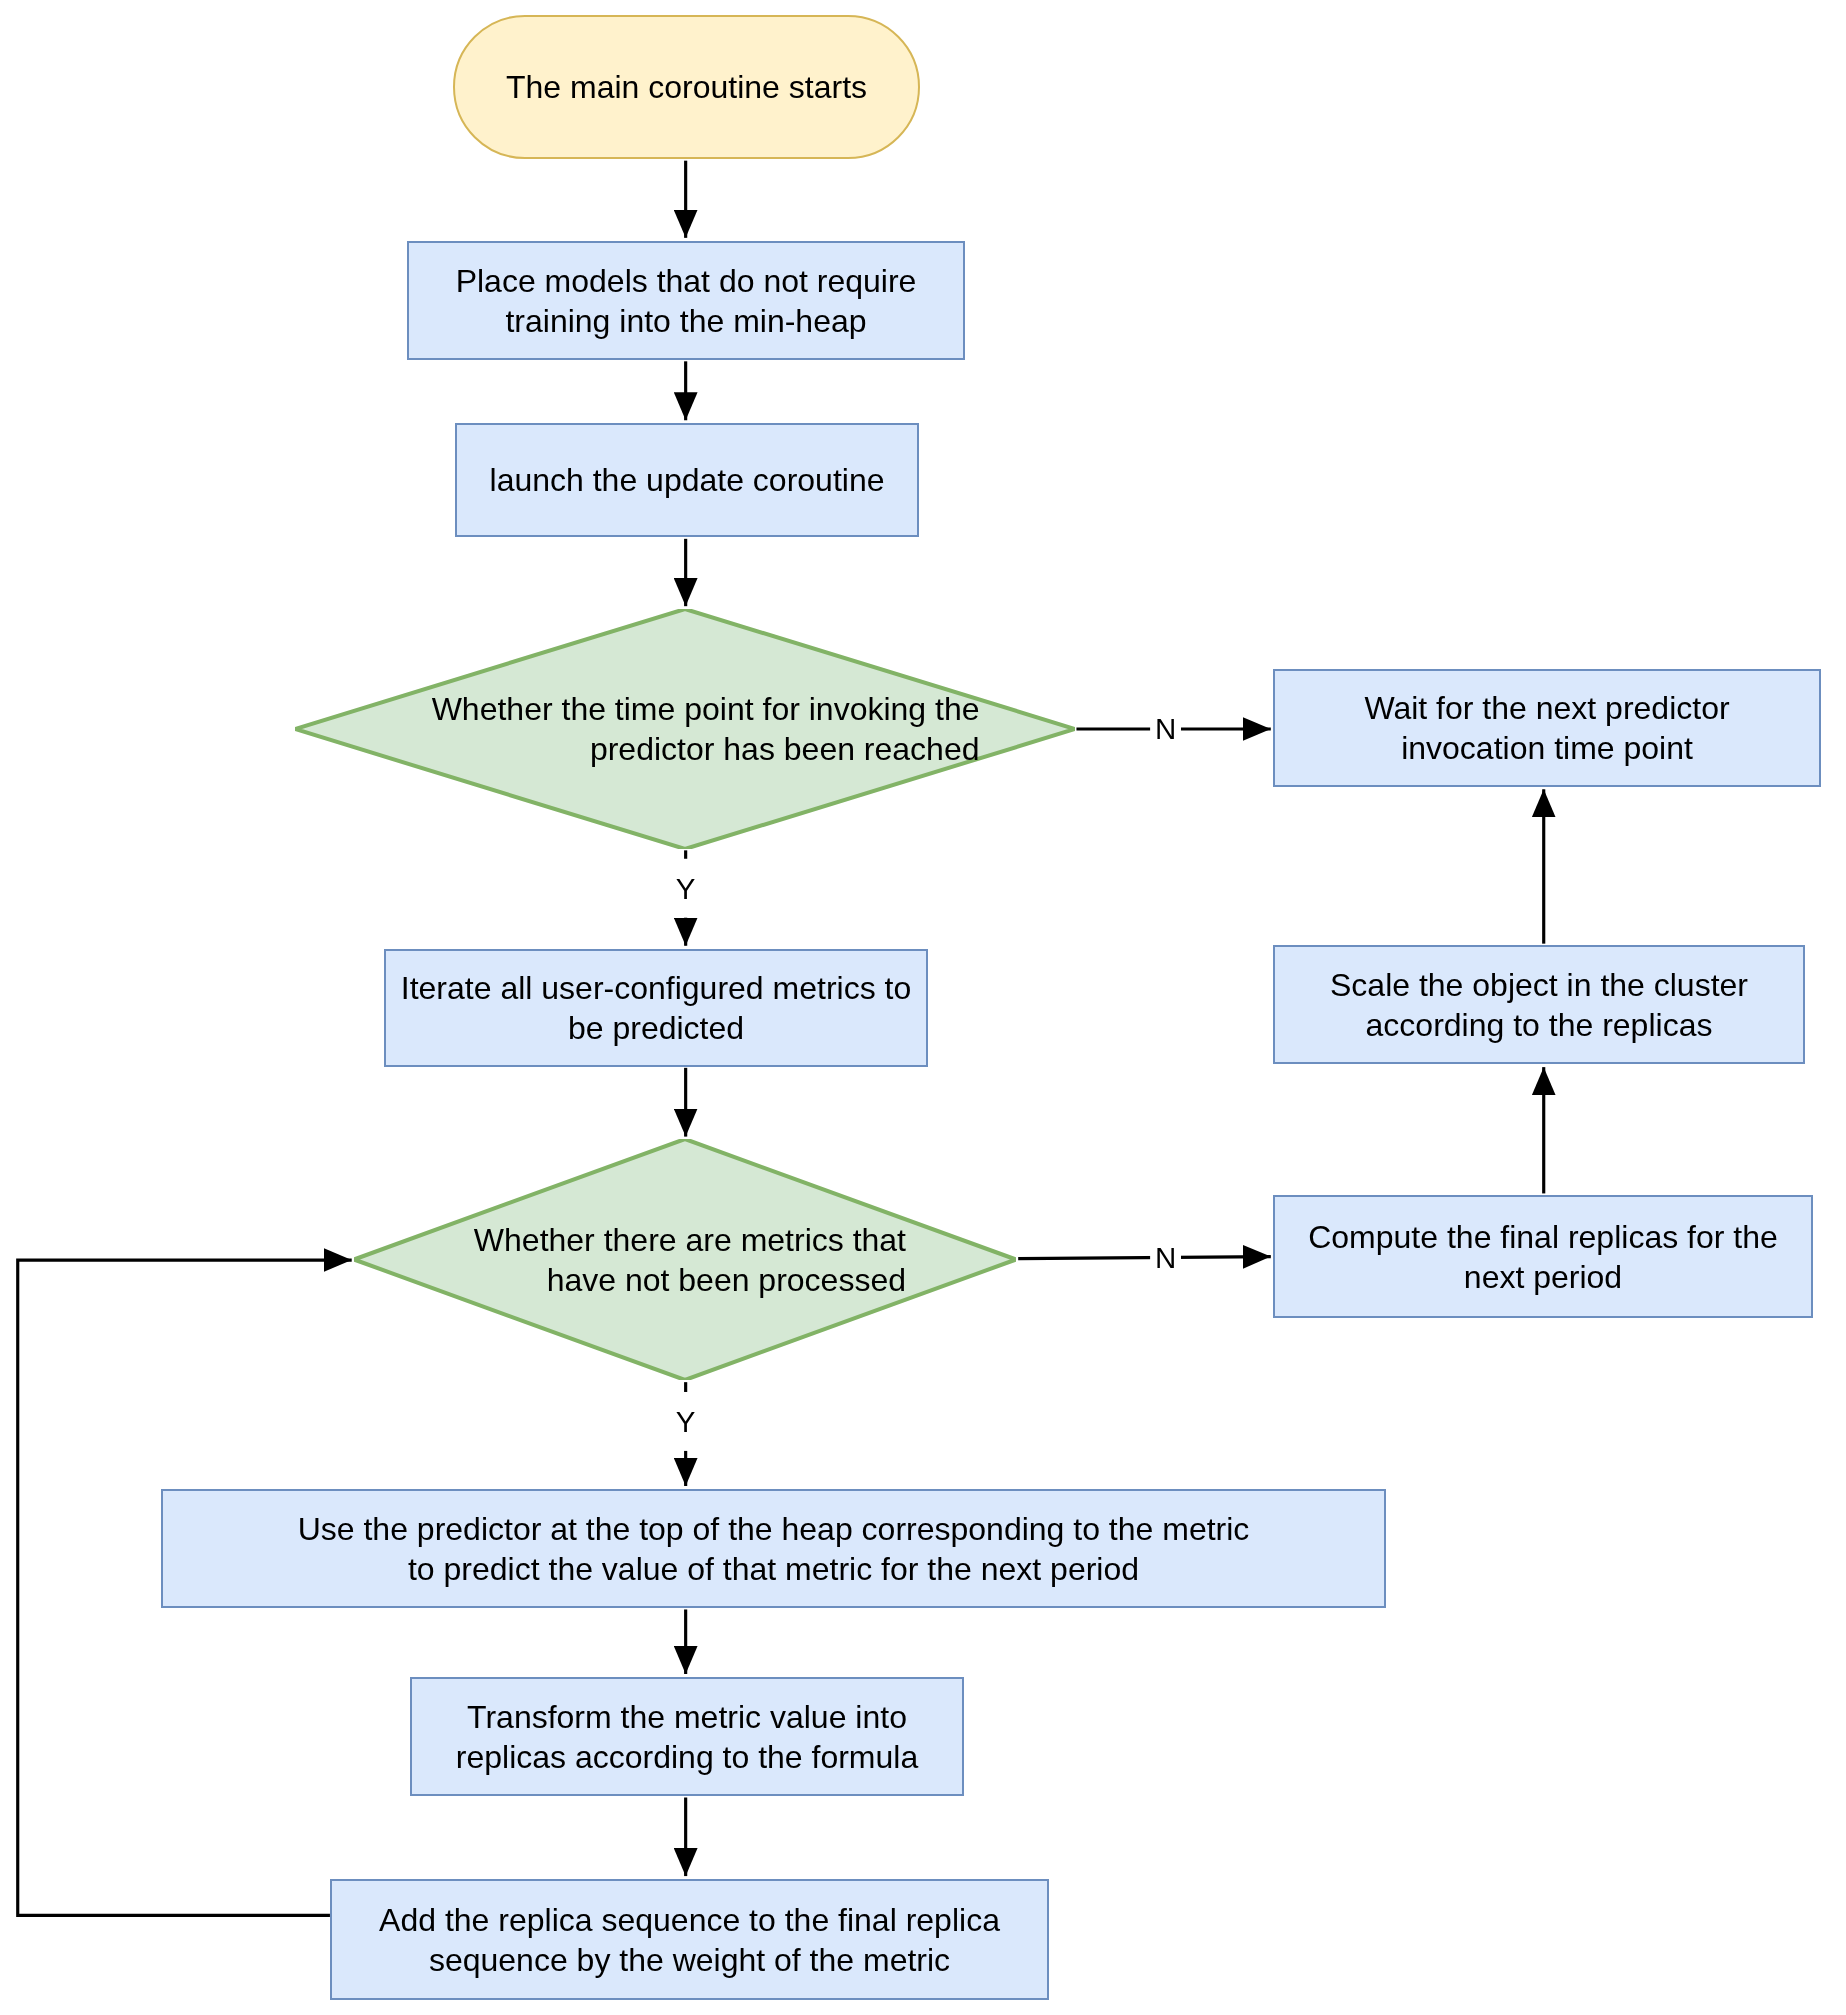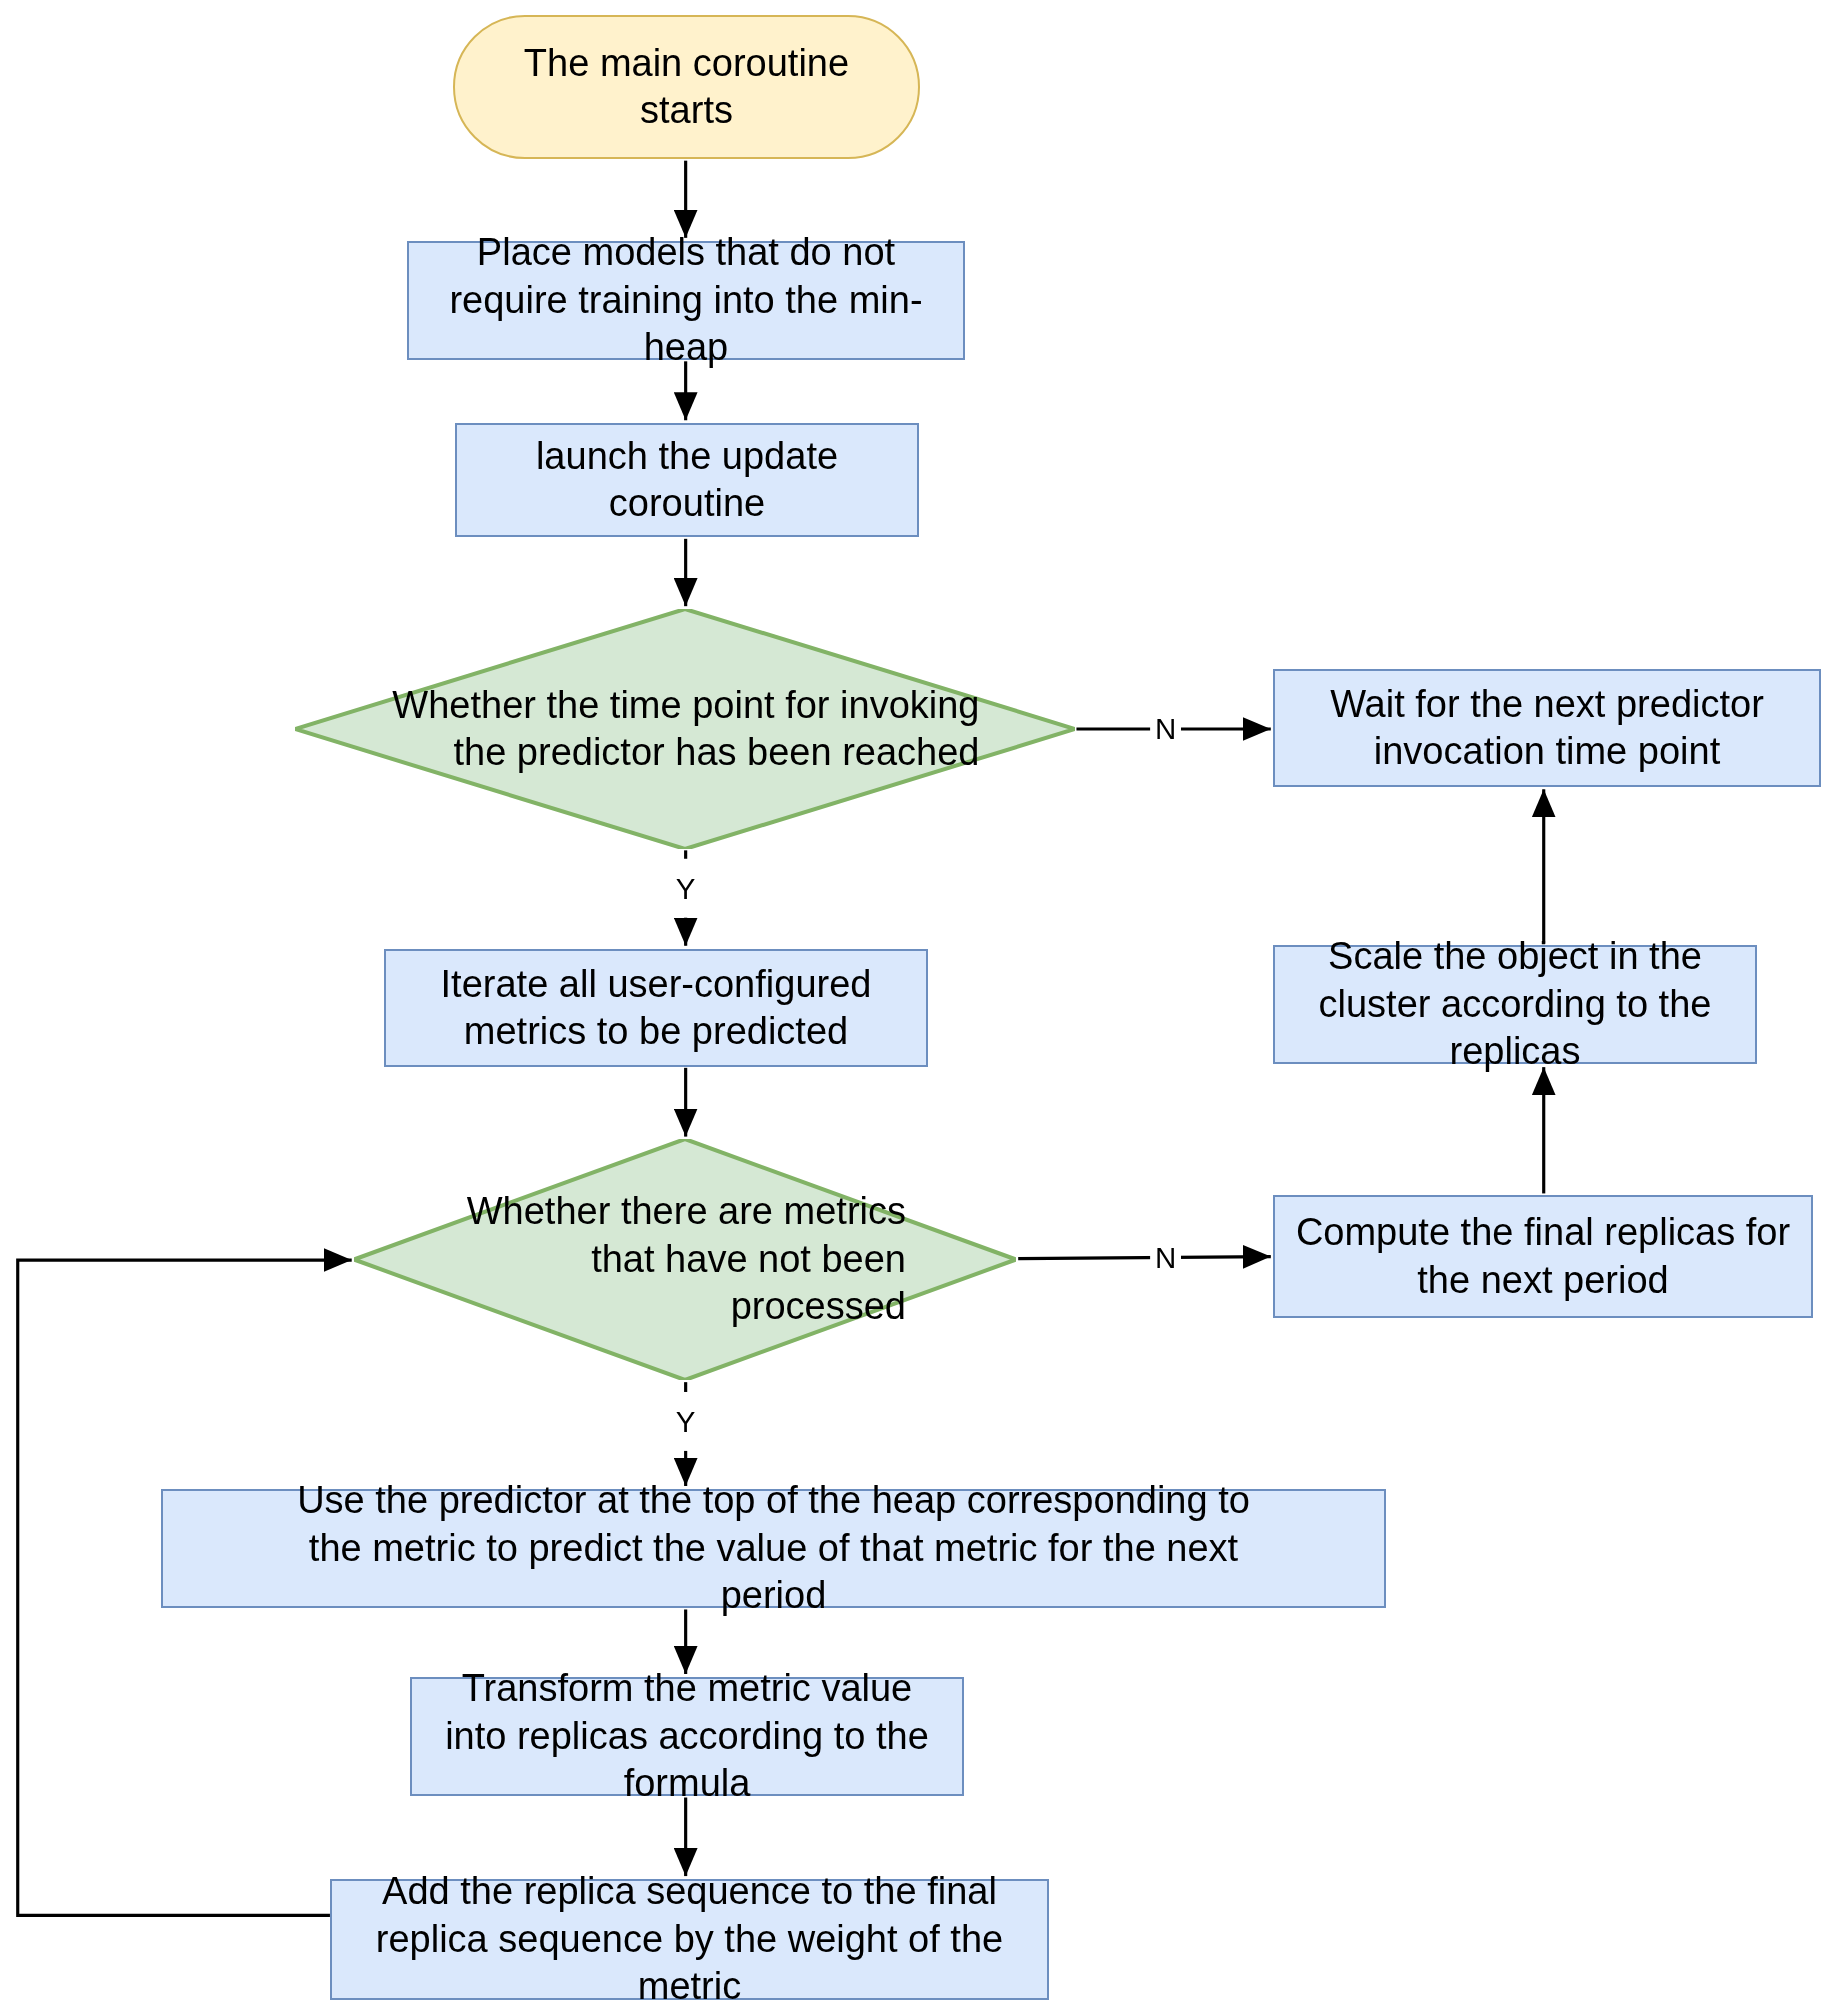--- a/index.html
+++ b/index.html
@@ -11,21 +11,21 @@
     font-family:"Liberation Sans","DejaVu Sans",sans-serif;
     color:#000;
   }
   #edges{position:absolute;left:0;top:0;width:1847px;height:2015px;pointer-events:none;}
   .node{
     position:absolute;
     display:flex;
     align-items:center;
     justify-content:center;
     text-align:center;
-    font-size:38px;
+    font-size:32px;
     line-height:1.25;
     box-sizing:border-box;
   }
   .process{
     background:#dae8fc;
     border:2.8px solid #6c8ebf;
   }
   .terminator{
     background:#fff2cc;
     border:2.8px solid #d6b656;
@@ -112,21 +112,21 @@
     <div class="label" style="max-width:603px;">Iterate all user-configured metrics to be predicted</div>
   </div>
 
   <div class="node decision" style="left:354px;top:1139px;width:662px;height:241px;">
     <svg class="shape" viewBox="0 0 100 100" preserveAspectRatio="none">
       <polygon points="50,0 100,50 50,100 0,50" vector-effect="non-scaling-stroke"></polygon>
     </svg>
     <div class="label" style="max-width:442px;">Whether there are metrics that have not been processed</div>
   </div>
 
-  <div class="node process" style="left:1273px;top:945px;width:484px;height:119px;">
+  <div class="node process" style="left:1273px;top:945px;width:532px;height:119px;">
     <div class="label" style="max-width:498px;">Scale the object in the cluster according to the replicas</div>
   </div>
 
   <div class="node process" style="left:1273px;top:1195px;width:540px;height:123px;">
     <div class="label" style="max-width:526px;">Compute the final replicas for the next period</div>
   </div>
 
   <div class="node process" style="left:161px;top:1489px;width:1225px;height:119px;">
     <div class="label" style="max-width:982px;">Use the predictor at the top of the heap corresponding to the metric to predict the value of that metric for the next period</div>
   </div>

